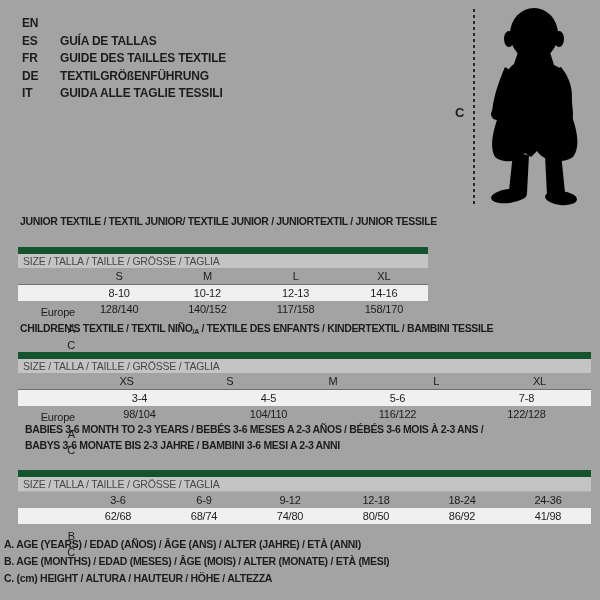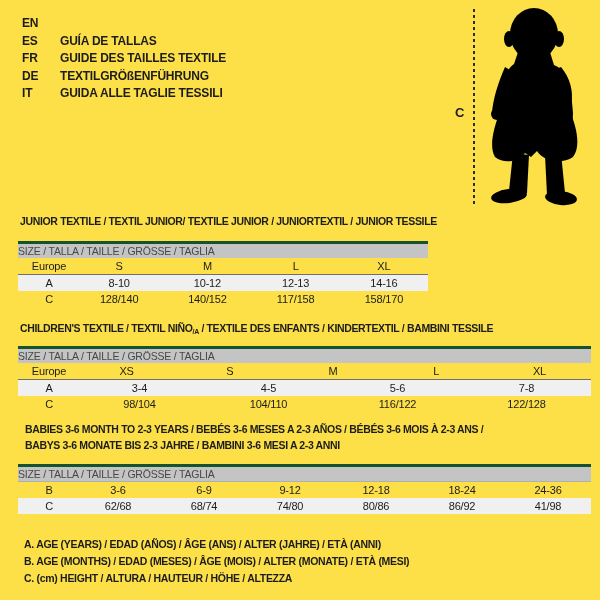--- a/index.html
+++ b/index.html
@@ -1,47 +1,47 @@
 <!DOCTYPE html>
 <html><head>
 <meta charset="utf-8">
 <style>
   html,body{margin:0;padding:0;background:#fff;}
   #page{
-    position:relative;width:600px;height:600px;background:#fde047;overflow:hidden;
+    position:relative;width:600px;height:600px;background:#a3a3a3;overflow:hidden;
     font-family:"Liberation Sans",sans-serif;color:#1c1c1c;
   }
   
   .lang-list{position:absolute;left:22px;top:15px;}
   .lang-row{display:flex;line-height:17.6px;font-size:12px;font-weight:700;letter-spacing:-0.2px;}
   .lang-code{width:38px;flex:0 0 38px;}
   
   .measure-line{
     position:absolute;left:473px;top:9px;width:2px;height:196px;
     background:repeating-linear-gradient(#2b2b2b 0 3px,transparent 3px 6px);
   }
   .height-label{position:absolute;left:455px;top:105px;font-size:13px;font-weight:700;}
   .silhouette{position:absolute;left:479px;top:7px;}
   
   .sec-title{position:absolute;font-size:10.5px;font-weight:700;letter-spacing:-0.35px;line-height:16px;white-space:nowrap;}
   .sub{font-size:7px;position:relative;top:2px;}
   
   .tbl{position:absolute;}
   .bar{
-    height:14px;line-height:14px;background:#c4c4c4;border-top:3px solid #14532d;
-    font-size:10.5px;color:#474747;letter-spacing:-0.2px;
+    height:14px;line-height:14px;background:#c4c4c4;border-top:7px solid #14532d;
+    font-size:10.5px;color:#474747;padding-left:5px;letter-spacing:-0.2px;margin-top:6px;
   }
   .bar.under{border-bottom:1px solid #b0b0b0;}
   .trow{display:flex;height:16px;line-height:16px;font-size:11px;}
   .trow .cell{flex:1;text-align:center;letter-spacing:-0.2px;}
-  .trow .cell.lbl{flex:0 0 52px;text-align:center;padding-left:5px;}
+  .trow .cell.lbl{flex:0 0 52px;text-align:right;padding-left:5px;margin-top:36px;}
   .trow.first{border-bottom:1px solid #6f6f6f;}
   .trow.alt{background:#f0f0f0;}
   
-  .legend{position:absolute;left:24px;top:536px;}
+  .legend{position:absolute;left:4px;top:536px;}
   .legend-line{font-size:10.5px;font-weight:700;letter-spacing:-0.3px;line-height:17px;white-space:nowrap;}
 </style>
 </head>
 <body>
 
 <div id="page">
 
   <div class="lang-list">
     <div class="lang-row">
       <span class="lang-code">EN</span>
@@ -150,21 +150,21 @@
       <span class="cell">9-12</span>
       <span class="cell">12-18</span>
       <span class="cell">18-24</span>
       <span class="cell">24-36</span>
     </div>
     <div class="trow alt">
       <span class="cell lbl">C</span>
       <span class="cell">62/68</span>
       <span class="cell">68/74</span>
       <span class="cell">74/80</span>
-      <span class="cell">80/86</span>
+      <span class="cell">80/50</span>
       <span class="cell">86/92</span>
       <span class="cell">41/98</span>
     </div>
   </div>
 
   <div class="legend">
     <div class="legend-line">A. AGE (YEARS) / EDAD (AÑOS) / ÂGE (ANS) / ALTER (JAHRE) / ETÀ (ANNI)</div>
     <div class="legend-line">B. AGE (MONTHS) / EDAD (MESES) / ÂGE (MOIS) / ALTER (MONATE) / ETÀ (MESI)</div>
     <div class="legend-line">C. (cm) HEIGHT / ALTURA / HAUTEUR / HÖHE / ALTEZZA</div>
   </div>

